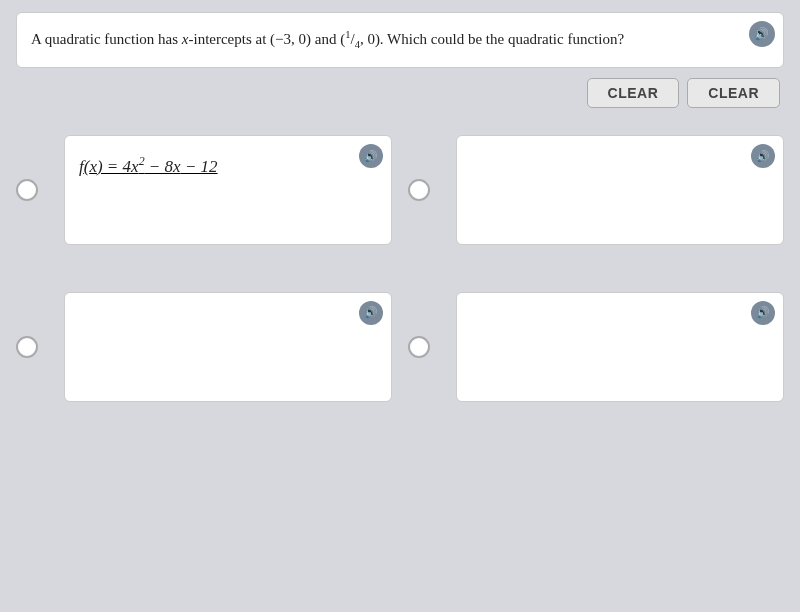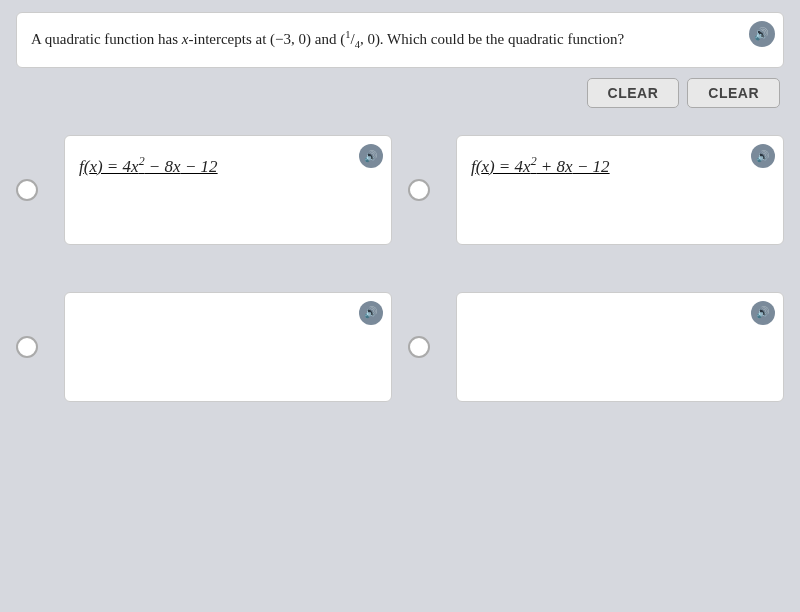--- a/index.html
+++ b/index.html
@@ -180,23 +180,20 @@
         </span>
         <div class="audio-btn">
           <span class="speaker-icon">🔊</span>
         </div>
       </div>
     </div>
 
     <div class="answer-item">
       <div class="radio-btn"></div>
       <div class="answer-card">
-        <span class="answer-text math-expr">
-          <em>f</em>(<em>x</em>) = 4<em>x</em><sup>2</sup> + 8<em>x</em> − 12
-        </span>
         <div class="audio-btn">
           <span class="speaker-icon">🔊</span>
         </div>
       </div>
     </div>
 
     <div class="answer-item">
       <div class="radio-btn"></div>
       <div class="answer-card">
         <div class="audio-btn">

